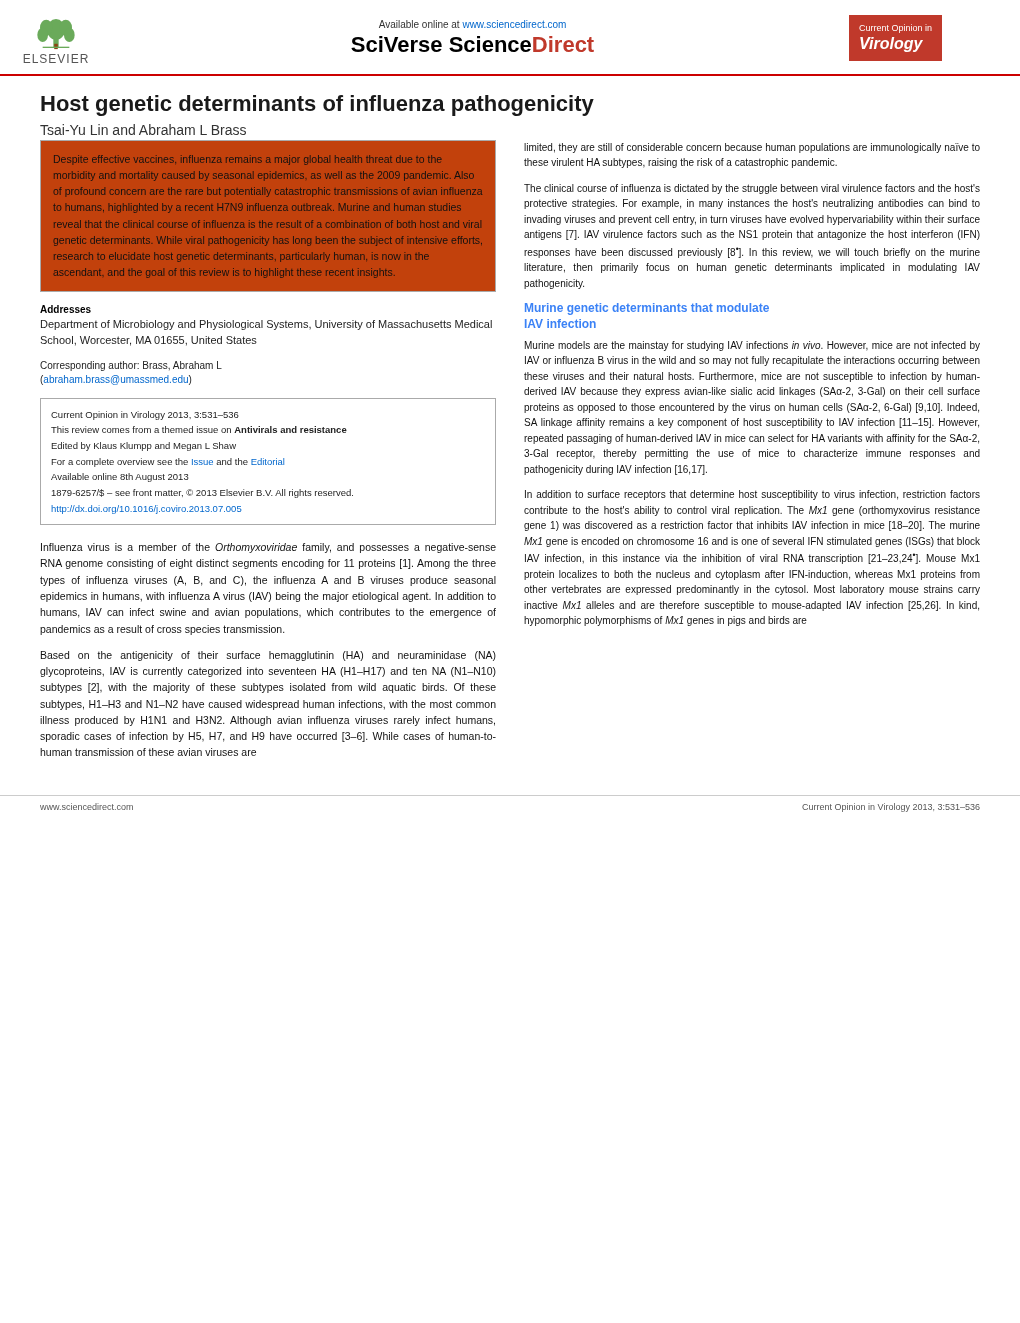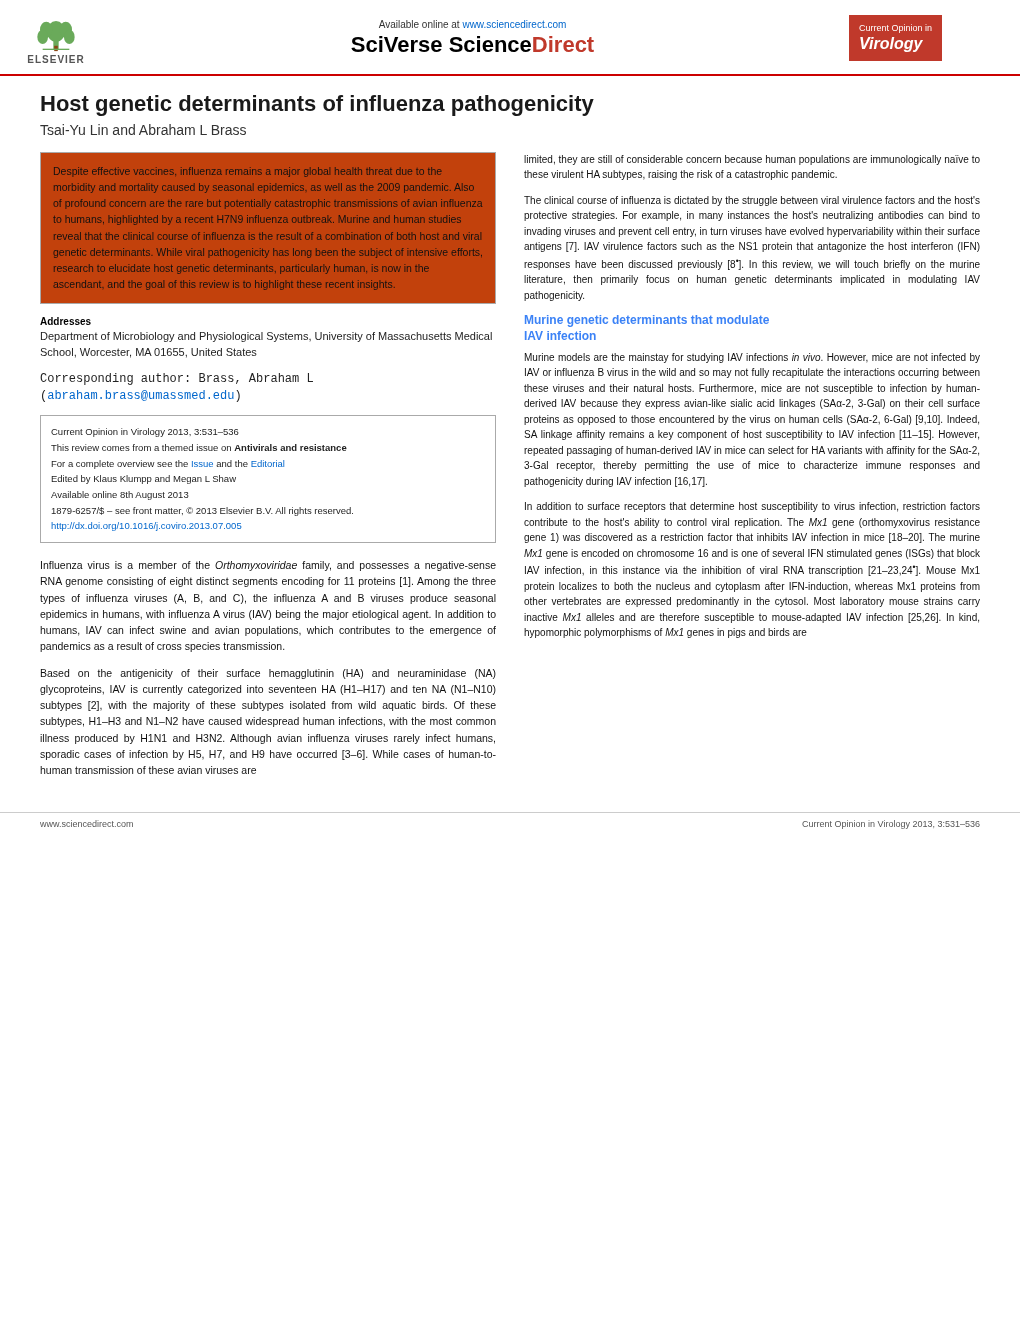--- a/index.html
+++ b/index.html
@@ -31,22 +31,22 @@
       display: flex;
       flex-direction: column;
       align-items: center;
       justify-content: center;
     }
     .elsevier-tree {
       width: 50px;
       height: 40px;
     }
     .elsevier-text {
-      font-size: 10px;
-      font-weight: bold;
+      font-size: 12px;
+      font-weight: normal;
       color: #555;
       letter-spacing: 1px;
       margin-top: 2px;
     }
     .header-center {
       text-align: center;
       flex: 1;
     }
     .available-online {
       font-size: 10px;
@@ -95,21 +95,21 @@
     .article-title {
       font-size: 22px;
       font-weight: bold;
       color: #1a1a1a;
       margin-bottom: 4px;
       line-height: 1.25;
     }
     .article-authors {
       font-size: 14px;
       color: #333;
-      margin-bottom: 14px;
+      margin-bottom: 2px;
     }
     
     .two-col {
       display: flex;
       gap: 28px;
     }
     .col-left {
       flex: 1;
       min-width: 0;
     }
@@ -140,25 +140,24 @@
       font-weight: bold;
       margin-bottom: 2px;
     }
     .addresses-text {
       font-size: 11px;
       line-height: 1.45;
       color: #222;
     }
     
     .corr-author {
-      font-size: 12px;
+      font-size: 10px;
       margin-bottom: 10px;
       color: #222;
       line-height: 1.45;
-      font-family: Liberation Mono, monospace;
     }
     .corr-author a {
       color: #0066cc;
       text-decoration: none;
     }
     
     .info-box {
       border: 1px solid #aaa;
       padding: 8px 10px;
       font-size: 9.5px;
@@ -277,24 +276,24 @@
         <div class="corr-author">
           <span>Corresponding author: Brass, Abraham L</span><br>
           (<a href="#" style="color:#0066cc;">abraham.brass@umassmed.edu</a>)
         </div>
 
         <div class="info-box">
           <div>Current Opinion in Virology 2013, 3:531–536</div>
           <div>
             This review comes from a themed issue on <strong>Antivirals and resistance</strong>
           </div>
+          <div>Edited by Klaus Klumpp and Megan L Shaw</div>
           <div>
             For a complete overview see the <a href="#">Issue</a> and the <a href="#">Editorial</a>
           </div>
-          <div>Edited by Klaus Klumpp and Megan L Shaw</div>
           <div>Available online 8th August 2013</div>
           <div>1879-6257/$ – see front matter, © 2013 Elsevier B.V. All rights reserved.</div>
           <div>
             <a href="#" style="color:#0066cc;">http://dx.doi.org/10.1016/j.coviro.2013.07.005</a>
           </div>
         </div>
 
         <div class="body-para">
           Influenza virus is a member of the <em>Orthomyxoviridae</em> family, and possesses a negative-sense RNA genome consisting of eight distinct segments encoding for 11 proteins [1]. Among the three types of influenza viruses (A, B, and C), the influenza A and B viruses produce seasonal epidemics in humans, with influenza A virus (IAV) being the major etiological agent. In addition to humans, IAV can infect swine and avian populations, which contributes to the emergence of pandemics as a result of cross species transmission.
         </div>

